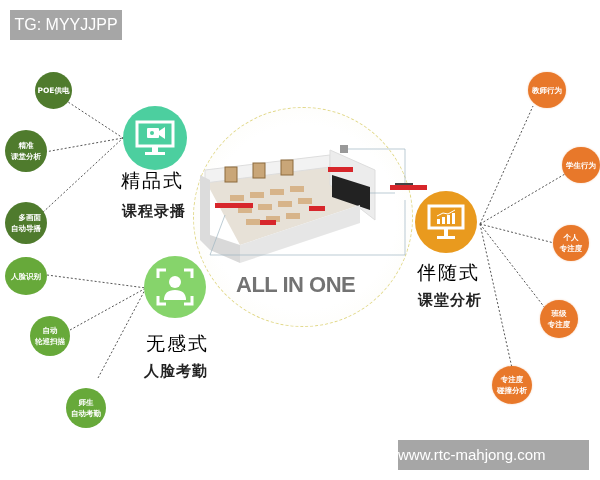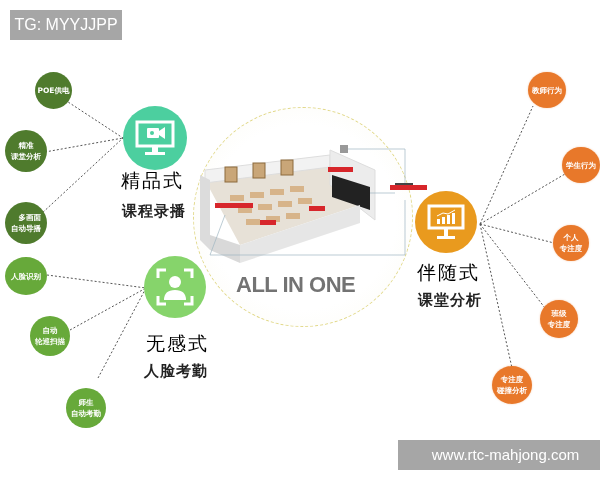--- a/index.html
+++ b/index.html
@@ -1,19 +1,19 @@
 <!DOCTYPE html>
 <html><head>
 <meta charset="utf-8">
 <style>
   html, body { margin:0; padding:0; }
   body { width:600px; height:480px; background:#ffffff; position:relative; overflow:hidden; font-family:"DejaVu Sans", sans-serif; }
   .badge { position:absolute; background:#a6a6a6; color:#ffffff; font-family:"Liberation Sans", sans-serif; }
   .tg { left:10px; top:10px; width:112px; height:30px; line-height:30px; font-size:16px; text-align:center; }
-  .wm { left:398px; top:440px; width:191px; height:30px; line-height:30px; font-size:15px; text-align:center;padding-left:12px; }
+  .wm { left:398px; top:440px; width:191px; height:30px; line-height:30px; font-size:15px; text-align:left; }
   svg.lines { position:absolute; left:0; top:0; }
   .node { position:absolute; border-radius:50%; color:#fff; font-size:7.5px; font-weight:bold; display:flex; align-items:center; justify-content:center; text-align:center; line-height:11px; white-space:pre-line; }
   .g-dark { background:#4f7b2d; }
   .g-light { background:#67a93a; }
   .orange { background:#e8782a; box-shadow:0 0 2px rgba(232,120,42,.4); }
   .hub { position:absolute; border-radius:50%; }
   .hub-teal { background:#4ccf9f; }
   .hub-lime { background:#86d46b; }
   .hub-amber { background:#e99a1e; }
   .title-red { position:absolute; color:#000000; font-size:19px; letter-spacing:2px; font-family:Liberation Sans, sans-serif; }

